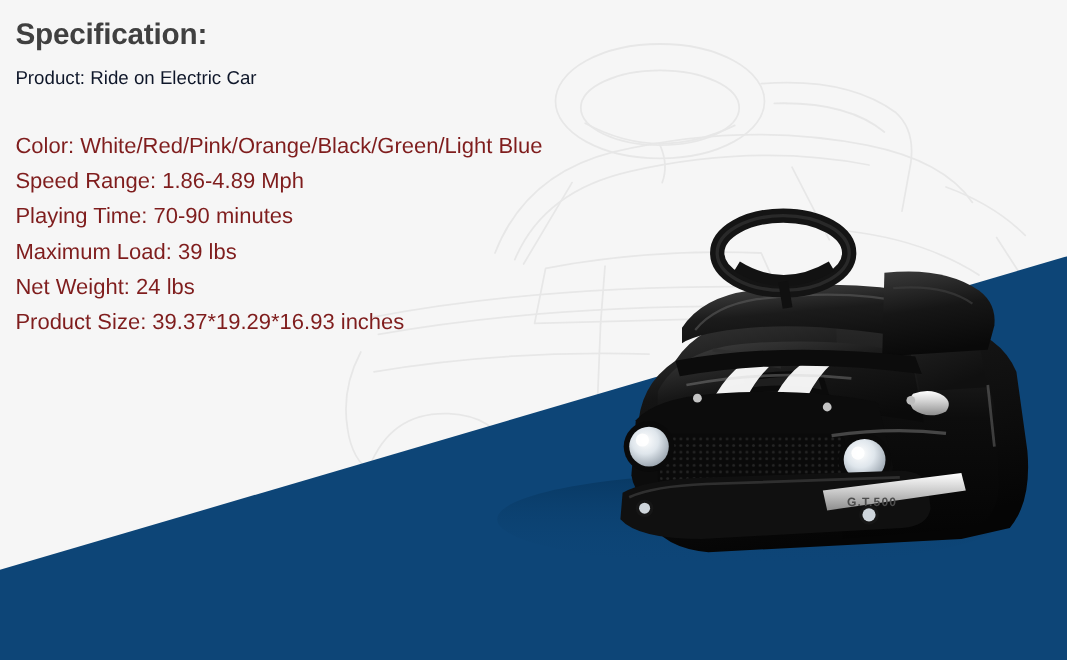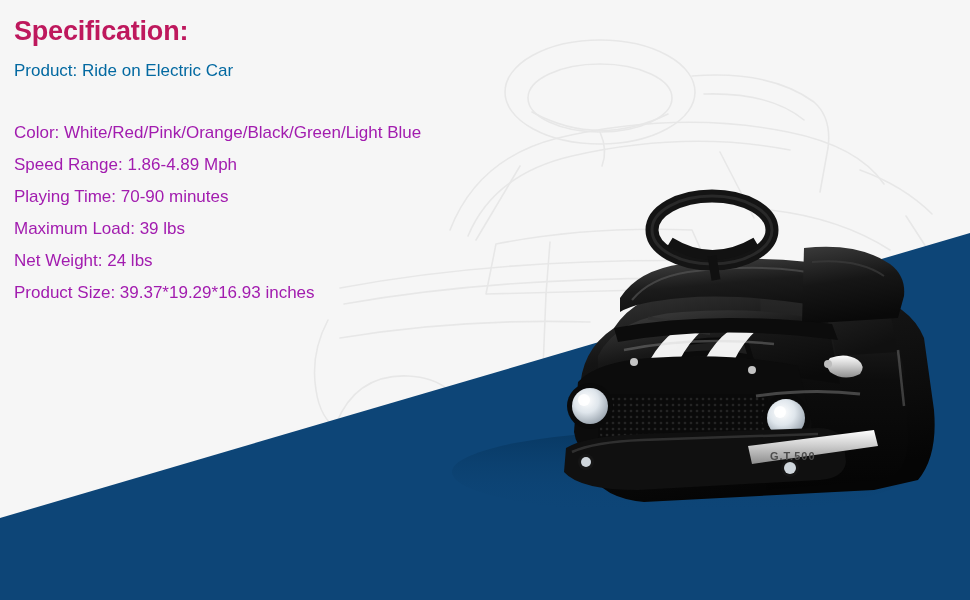--- a/index.html
+++ b/index.html
@@ -20,31 +20,31 @@
     background:#0d4577;
     clip-path:polygon(0 518px, 970px 233px, 970px 600px, 0 600px);
   }
 
   
   .car-photo{position:absolute;left:352px;top:150px;width:600px;height:400px;}
 
   
   .spec-text{position:absolute;left:14px;top:0;width:600px;}
   .spec-title{
-    font-size:27px;font-weight:bold;color:#be185d;
+    font-size:27px;font-weight:bold;color:#404040;
     letter-spacing:-0.2px;line-height:1;
     margin:0;padding-top:18px;
   }
   .spec-product{
-    font-size:17px;color:#0369a1;line-height:1;
+    font-size:17px;color:#0f172a;line-height:1;
     margin:0;padding-top:17px;
   }
   .spec-list{list-style:none;margin:0;padding:0;padding-top:38px;}
   .spec-list li{
-    font-size:17px;color:#a21caf;line-height:32px;
+    font-size:20px;color:#7f1d1d;line-height:32px;
     white-space:nowrap;
   }
 </style>
 </head>
 <body>
 
 <div id="stage">
 
   <svg class="ghost-art" viewBox="0 0 680 480" aria-hidden="true">
     <g fill="none" stroke="#d9d9d9" stroke-width="1.6" stroke-linecap="round" stroke-linejoin="round">

